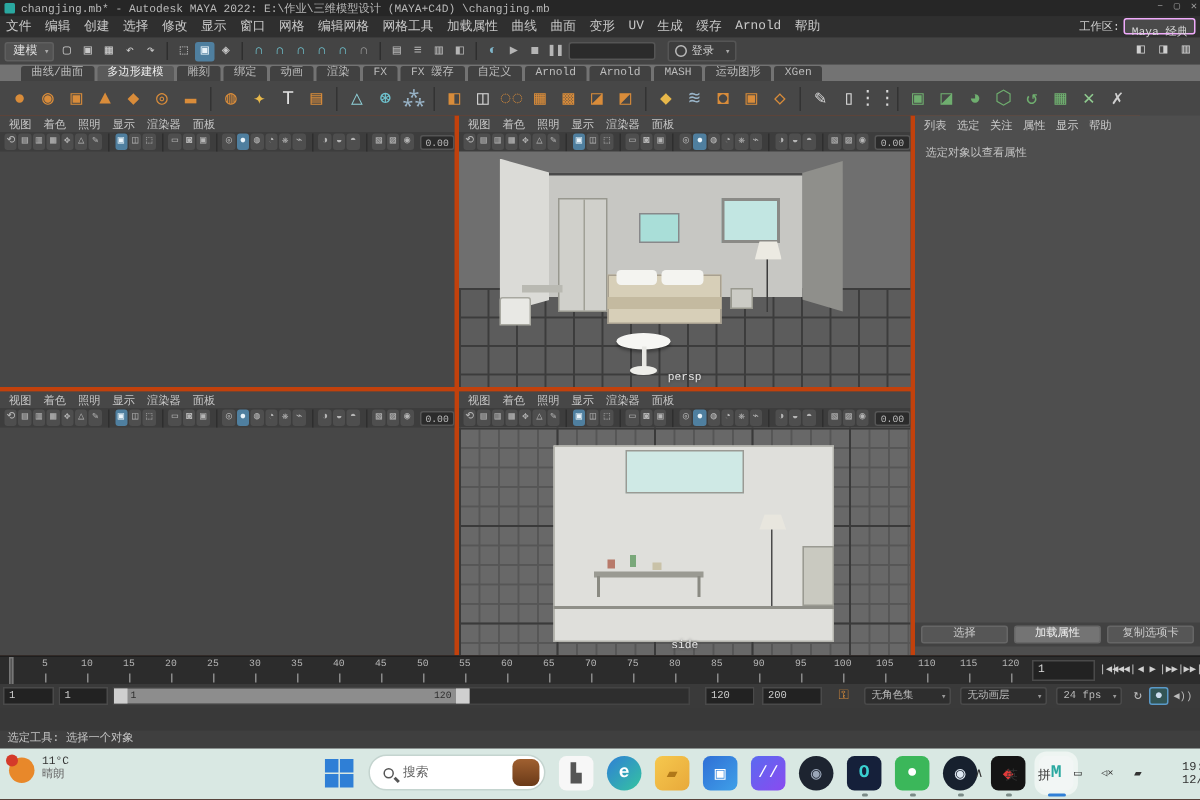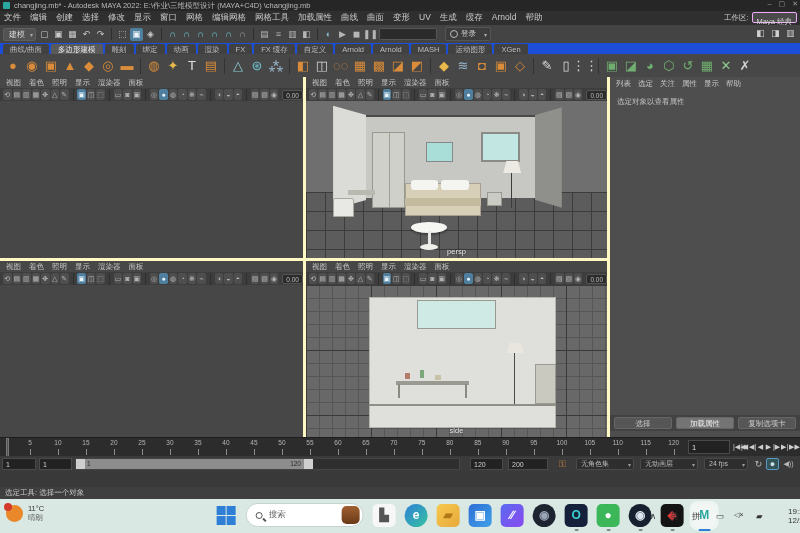--- a/index.html
+++ b/index.html
@@ -1,18 +1,18 @@
 <!DOCTYPE html>
 <html><head>
 <meta charset="utf-8">
 <style>
   html,body{margin:0;padding:0;background:#222;}
   *{box-sizing:border-box;}
   #app{position:relative;width:800px;height:533px;overflow:hidden;
-       font-family:Liberation Sans, sans-serif;color:#cfcfcf;background:#393939;}
+       font-family:Liberation Mono, monospace;color:#cfcfcf;background:#393939;}
   .abs{position:absolute;}
   .shp{position:absolute;}
   
   #titlebar{left:0;top:0;width:800px;height:11px;background:#262626;display:flex;align-items:center;
             font-size:7.5px;color:#b9b9b9;padding-left:3px;gap:4px;}
   #title-appicon{width:7px;height:7px;background:#2aa8a0;border-radius:1px;flex:0 0 auto;}
   #winctl{position:absolute;right:2px;top:0;display:flex;gap:7px;font-size:7px;color:#9a9a9a;}
   
   #menubar{left:0;top:11px;width:800px;height:14px;background:#2f2f2f;display:flex;align-items:center;
            font-size:8.5px;color:#c9c9c9;padding-left:4px;}
@@ -29,30 +29,30 @@
   .icon{display:inline-flex;align-items:center;justify-content:center;width:13px;height:13px;
         font-size:9px;line-height:13px;border-radius:2px;}
   .icon.hl{background:#4f7f9f;color:#eaf4fa;}
   .sl-field{background:#2b2b2b;border:1px solid #555;width:58px;height:12px;border-radius:2px;}
   #login{display:flex;align-items:center;gap:3px;background:#3d3d3d;border:1px solid #555;
          border-radius:2px;height:14px;padding:0 14px 0 4px;position:relative;margin-left:6px;}
   #login::after{content:"▾";position:absolute;right:3px;font-size:6px;color:#aaa;}
   #login .person{width:8px;height:8px;border-radius:50%;border:1.5px solid #bbb;position:relative;}
   #sl-right{position:absolute;right:3px;top:27px;display:flex;gap:2px;}
   
-  #shelftabs{left:0;top:43px;width:800px;height:11px;background:#1d4ed8;display:flex;align-items:flex-end;
-             gap:2px;padding-left:3px;font-size:7.5px;}
+  #shelftabs{left:0;top:43px;width:800px;height:11px;background:#737373;display:flex;align-items:flex-end;
+             gap:2px;padding-left:14px;font-size:7.5px;}
   .shelf-tab{background:#414141;color:#bdbdbd;padding:1px 7px;border-radius:2px 2px 0 0;height:10px;line-height:9px;white-space:nowrap;}
   .shelf-tab.active{background:#5a5a5a;color:#eee;}
   #shelficons{left:0;top:54px;width:800px;height:23px;background:#474747;display:flex;align-items:center;
               gap:1px;padding-left:4px;overflow:hidden;}
   #shelficons .icon{width:18px;height:18px;font-size:13px;}
   .shelf-sep{width:1px;height:16px;background:#333;margin:0 3px;}
   
-  #main{left:0;top:77px;width:760px;height:360px;background:#fef9c3;}
+  #main{left:0;top:77px;width:760px;height:360px;background:#c2410c;}
   .viewport{position:absolute;background:#474747;overflow:hidden;}
   #vp-tl{left:0;top:0;width:303px;height:181px;}
   #vp-tr{left:306px;top:0;width:301px;height:181px;}
   #vp-bl{left:0;top:184px;width:303px;height:176px;}
   #vp-br{left:306px;top:184px;width:301px;height:176px;}
   .vp-menubar{display:flex;gap:8px;height:11px;align-items:center;background:#474747;
               font-size:7.5px;color:#c6c6c6;padding-left:6px;}
   .vp-iconrow{display:flex;gap:1px;height:13px;align-items:center;background:#3d3d3d;padding-left:3px;}
   .vp-iconrow .icon{width:11px;height:11px;font-size:7px;background:#4e4e4e;color:#b5b5b5;}
   .vp-iconrow .icon.hl{background:#4f7f9f;color:#eaf4fa;}

